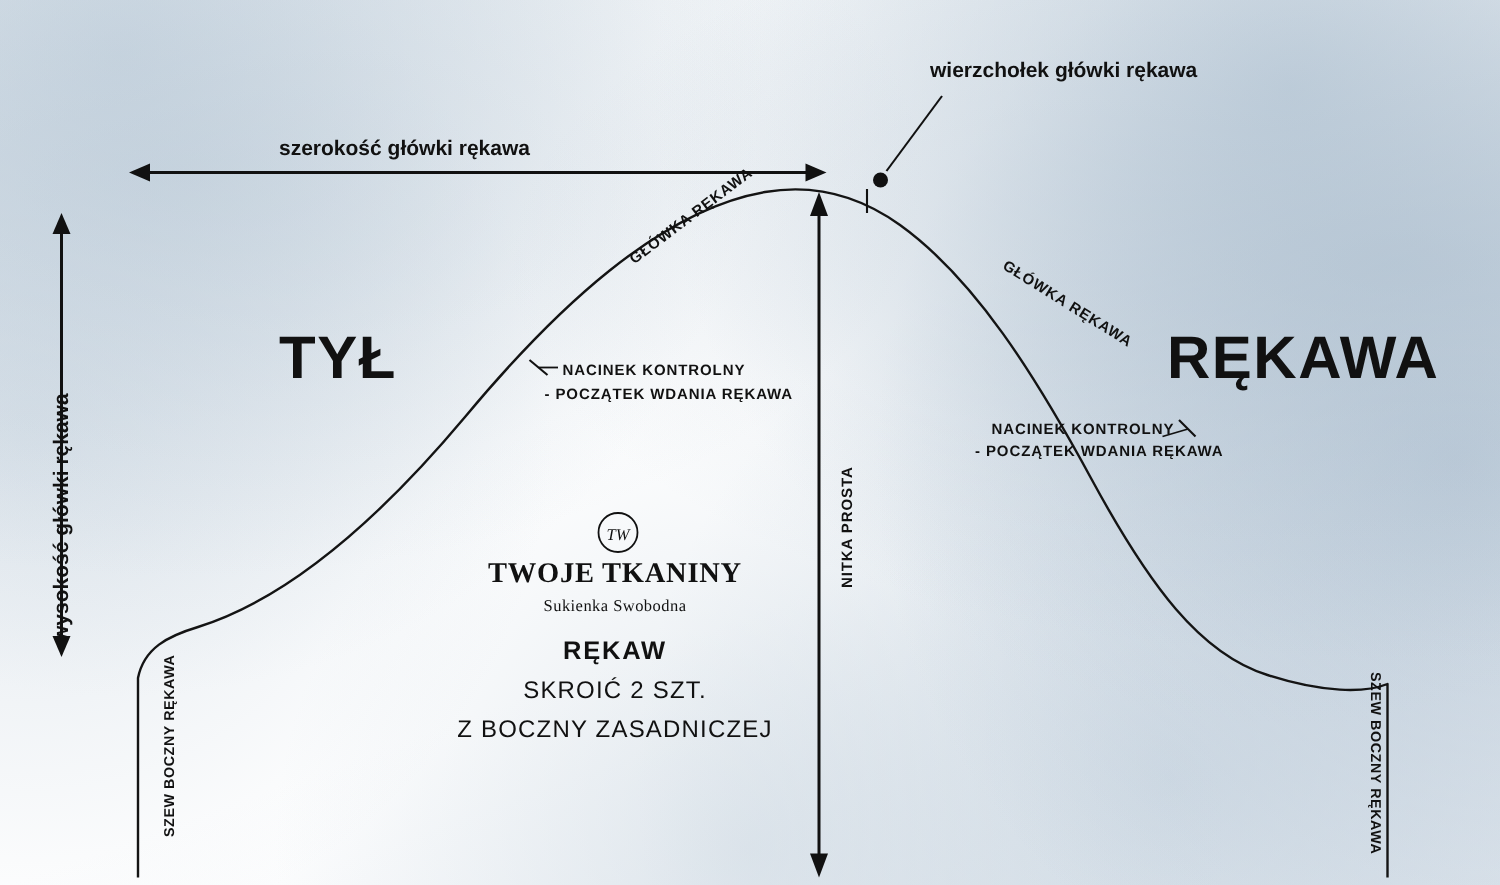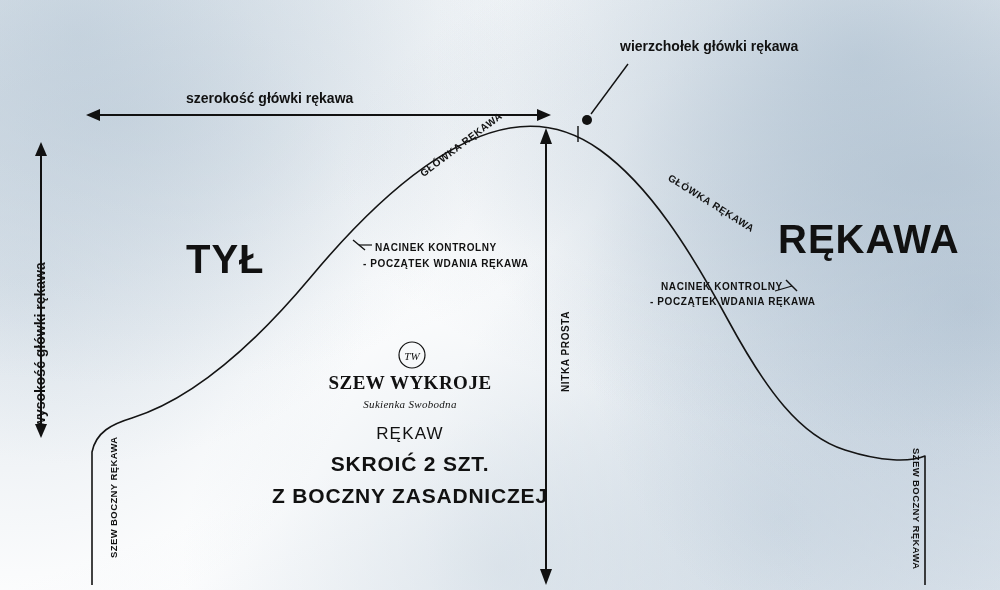--- a/index.html
+++ b/index.html
@@ -80,31 +80,30 @@
     font-family: "Liberation Serif", serif;
     font-size: 19px;
     font-weight: 700;
     letter-spacing: 0.5px;
   }
   .brand-sub {
     font-family: "Liberation Serif", serif;
     font-size: 11px;
     font-weight: 400;
     letter-spacing: 0.3px;
-    font-style: italic;
   }
   .piece-name {
     font-size: 17px;
-    font-weight: 400;
+    font-weight: 700;
     letter-spacing: 1.2px;
     text-align: center;
   }
   .piece-line {
-    font-size: 21px;
-    font-weight: 700;
+    font-size: 16px;
+    font-weight: 400;
     letter-spacing: 0.8px;
     text-align: center;
   }
   .center-block {
     position: absolute;
     text-align: center;
     width: 360px;
   }
 </style>
 </head>
@@ -166,41 +165,41 @@
       <text x="412" y="360" text-anchor="middle" font-family="Liberation Serif, serif" font-size="11" font-style="italic" fill="#111111">TW</text>
     </g>
   </svg>
 
   <div class="txt label-anno" style="left:620px; top:38px;">wierzchołek główki rękawa</div>
 
   <div class="txt label-anno" style="left:186px; top:90px;">szerokość główki rękawa</div>
 
   <div class="txt label-anno vert-left" style="left:32px; top:428px;">wysokość główki rękawa</div>
 
-  <div class="txt label-big" style="left:186px; top:214px;margin-top:20px;">TYŁ</div>
+  <div class="txt label-big" style="left:186px; top:214px;">TYŁ</div>
 
   <div class="txt label-big" style="left:778px; top:214px;">RĘKAWA</div>
 
   <div class="txt label-small" style="left:418px; top:170px; transform-origin:0 0; transform:rotate(-37deg);">GŁÓWKA RĘKAWA</div>
 
   <div class="txt label-small" style="left:672px; top:172px; transform-origin:0 0; transform:rotate(32deg);">GŁÓWKA RĘKAWA</div>
 
   <div class="txt label-small" style="left:375px; top:242px;">NACINEK KONTROLNY</div>
   <div class="txt label-small" style="left:363px; top:258px;">- POCZĄTEK WDANIA RĘKAWA</div>
 
   <div class="txt label-small" style="left:661px; top:281px;">NACINEK KONTROLNY</div>
   <div class="txt label-small" style="left:650px; top:296px;">- POCZĄTEK WDANIA RĘKAWA</div>
 
   <div class="txt label-small vert-left" style="left:560px; top:392px;">NITKA PROSTA</div>
 
   <div class="txt label-tiny vert-left" style="left:108px; top:558px;">SZEW BOCZNY RĘKAWA</div>
 
   <div class="txt label-tiny vert-right" style="left:922px; top:448px;">SZEW BOCZNY RĘKAWA</div>
 
   <div class="center-block" style="left:230px; top:372px;">
-    <div class="brand-title">SZEW WYKROJE</div>
+    <div class="brand-title">TWOJE TKANINY</div>
     <div class="brand-sub" style="margin-top:4px;">Sukienka Swobodna</div>
     <div class="piece-name" style="margin-top:14px;">RĘKAW</div>
     <div class="piece-line" style="margin-top:8px;">SKROIĆ 2 SZT.</div>
     <div class="piece-line" style="margin-top:8px;">Z BOCZNY ZASADNICZEJ</div>
   </div>
 
 </div>
 
 </body></html>

